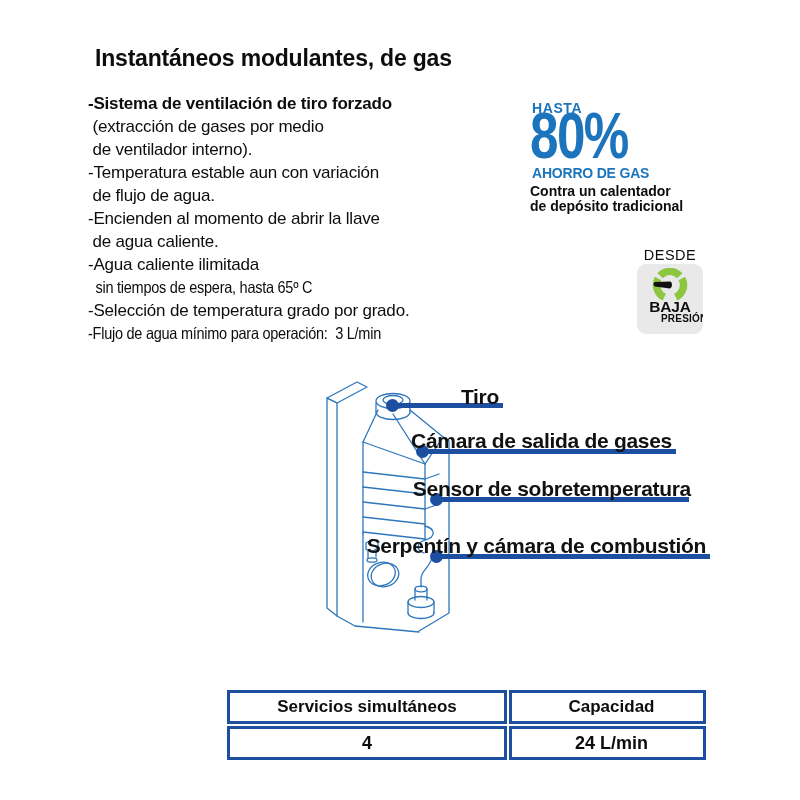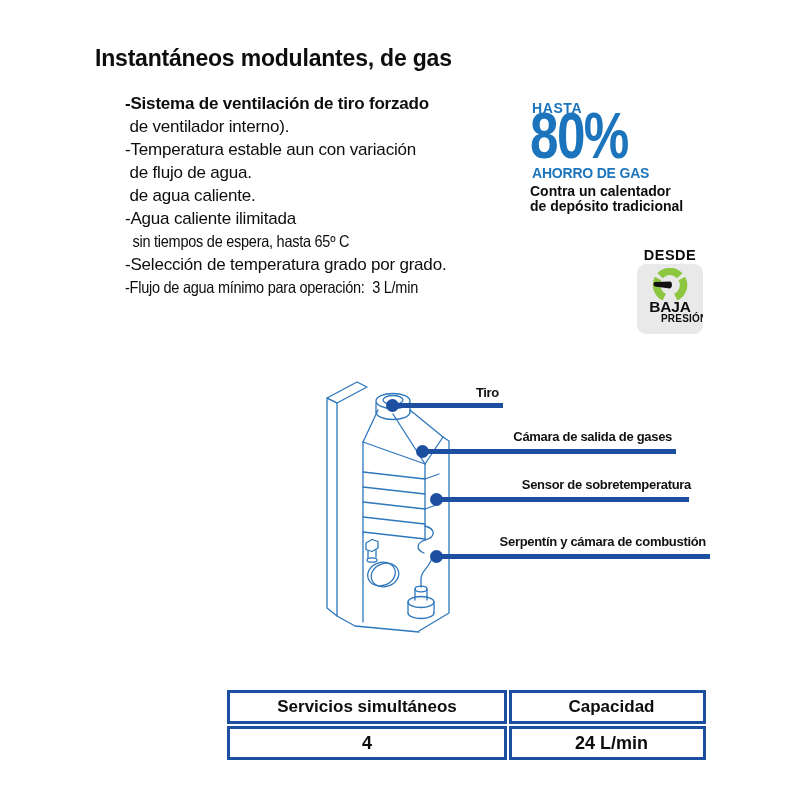--- a/index.html
+++ b/index.html
@@ -9,63 +9,65 @@
     --gauge-green:#8dc63f;
     --badge-bg:#e9e9e9;
     --text:#0d0d0d;
   }
   html,body{margin:0;padding:0;}
   body{background:#fff;font-family:"Liberation Sans",sans-serif;color:var(--text);}
   .page{position:relative;width:800px;height:800px;background:#fff;overflow:hidden;}
 
   .title{position:absolute;left:95px;top:45px;font-size:23px;font-weight:bold;letter-spacing:-0.2px;}
 
-  .features{position:absolute;left:88px;top:92px;margin-left:37px;}
+  .features{position:absolute;left:88px;top:92px;}
   .features span{display:block;white-space:pre;font-size:17px;line-height:23px;letter-spacing:-0.2px;}
   .features span.lead{font-weight:bold;}
   .features span.narrow{font-size:16.5px;letter-spacing:-0.3px;transform:scaleX(0.88);transform-origin:0 50%;}
 
   .savings{position:absolute;left:530px;top:96px;width:170px;}
   .savings .hasta{position:absolute;left:2px;top:4px;font-size:14px;font-weight:bold;color:var(--accent-blue);letter-spacing:0.6px;}
   .savings .pct{position:absolute;left:0;top:12px;font-size:64px;font-weight:bold;color:var(--accent-blue);line-height:56px;letter-spacing:-2px;transform:scaleX(0.8);transform-origin:0 0;white-space:nowrap;}
   .savings .ahorro{position:absolute;left:2px;top:69px;font-size:14px;font-weight:bold;color:var(--accent-blue);letter-spacing:-0.2px;white-space:nowrap;}
   .savings .note1{position:absolute;left:0;top:87px;font-size:14px;font-weight:bold;white-space:nowrap;}
   .savings .note2{position:absolute;left:0;top:102px;font-size:14px;font-weight:bold;white-space:nowrap;}
 
   .pressure{position:absolute;left:637px;top:247px;width:66px;text-align:center;}
-  .pressure .desde{font-size:14.5px;font-weight:bold;letter-spacing:0.5px;}
+  .pressure .desde{font-size:14.5px;font-weight:normal;letter-spacing:0.5px;}
   .pressure .chip{margin-top:1px;height:70px;background:var(--badge-bg);border-radius:9px;overflow:hidden;}
   .pressure .chip svg{display:block;margin:4px auto 0;}
   .pressure .w1{font-size:15.5px;font-weight:bold;line-height:13px;margin-top:-5px;letter-spacing:-0.2px;}
   .pressure .w2{font-size:10px;font-weight:bold;line-height:11px;letter-spacing:0.2px;padding-left:24px;}
 
   .diagram{position:absolute;left:322px;top:376px;width:136px;height:266px;}
 
   .callout-line{position:absolute;height:5px;background:var(--callout-blue);}
   .callout-dot{position:absolute;width:13px;height:13px;border-radius:50%;background:var(--callout-blue);}
-  .callout-label{position:absolute;font-size:13px;font-weight:bold;letter-spacing:-0.3px;white-space:nowrap;color:#111;text-align:center;}
+  .callout-label{position:absolute;font-size:21px;font-weight:bold;letter-spacing:-0.3px;white-space:nowrap;color:#111;text-align:center;}
 
   table.specs{position:absolute;left:225px;top:688px;border-collapse:separate;border-spacing:2px;}
   table.specs td{border:3px solid var(--callout-blue);background:#fff;text-align:center;vertical-align:middle;height:26px;font-weight:bold;}
   table.specs .h td{font-size:17px;}
   table.specs .r td{font-size:18px;}
   td.c1{width:272px;margin-top:29px;} td.c2{width:181px;padding-left:9px;}
 </style>
 </head>
 <body>
 
 <div class="page">
 
   <div class="title">Instantáneos modulantes, de gas</div>
 
   <div class="features">
     <span class="lead">-Sistema de ventilación de tiro forzado</span>
+    <span> (extracción de gases por medio</span>
     <span> de ventilador interno).</span>
     <span>-Temperatura estable aun con variación</span>
     <span> de flujo de agua.</span>
+    <span>-Encienden al momento de abrir la llave</span>
     <span> de agua caliente.</span>
     <span>-Agua caliente ilimitada</span>
     <span class="narrow">  sin tiempos de espera, hasta 65º C</span>
     <span>-Selección de temperatura grado por grado.</span>
     <span class="narrow">-Flujo de agua mínimo para operación:  3 L/min</span>
   </div>
 
   <div class="savings">
     <div class="hasta">HASTA</div>
     <div class="pct">80%</div>

